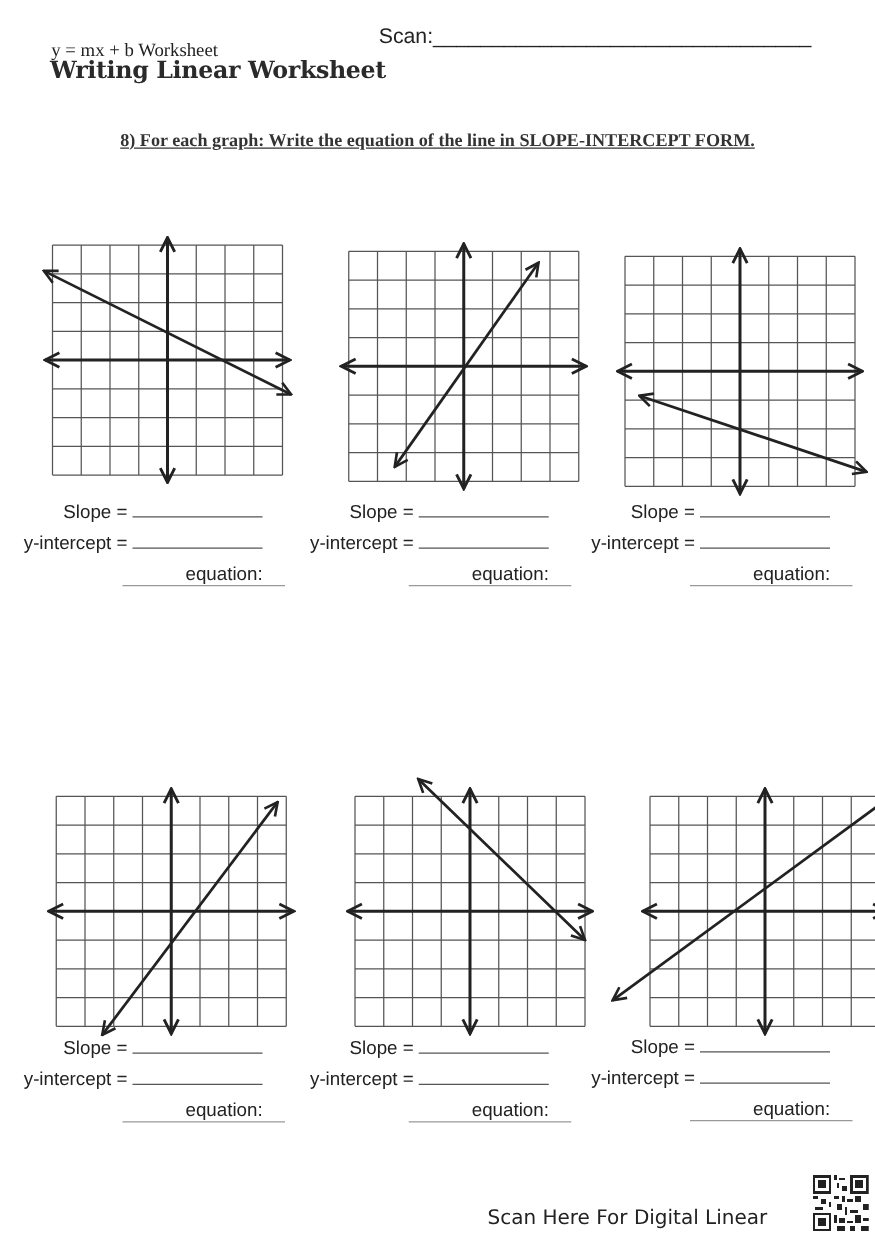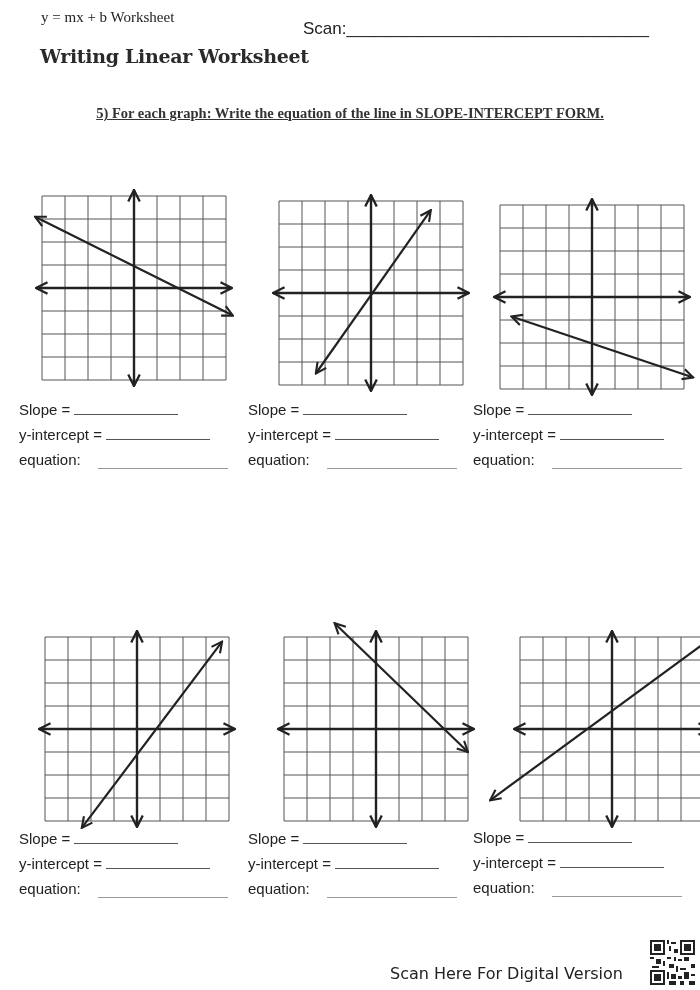--- a/index.html
+++ b/index.html
@@ -1,38 +1,38 @@
 <!DOCTYPE html>
 <html><head>
 <meta charset="utf-8">
 <style>
   html,body{margin:0;padding:0;background:#fff;}
   body{width:700px;height:990px;position:relative;overflow:hidden;font-family:"DejaVu Serif",serif;color:#222;}
-  .subtitle{position:absolute;left:41px;top:9px;font-family:"Liberation Serif",serif;font-size:15px;color:#222;}
+  .subtitle{position:absolute;left:41px;top:33px;font-family:"Liberation Serif",serif;font-size:15px;color:#222;}
   .name{position:absolute;left:303px;top:19px;font-family:"Liberation Sans",sans-serif;font-size:17px;color:#222;}
   .title{position:absolute;left:40px;top:45px;font-family:"DejaVu Serif",serif;font-size:19px;font-weight:bold;color:#2a2a2a;letter-spacing:-0.3px;}
   .instr{position:absolute;left:0;width:700px;text-align:center;top:105px;font-family:"Liberation Serif",serif;font-size:14.5px;font-weight:bold;text-decoration:underline;color:#333;}
   .graph{position:absolute;}
   .graph svg{display:block;}
-  .answers{position:absolute;font-family:"Liberation Sans",sans-serif;font-size:15px;color:#222;}
+  .answers{position:absolute;font-family:"Liberation Sans",sans-serif;font-size:15px;color:#222;text-align:right;}
   .answers .row{height:25px;position:relative;white-space:nowrap;}
   .answers .blank{display:inline-block;border-bottom:1px solid #555;vertical-align:baseline;height:1px;}
   .answers .row.eq .blank{position:absolute;top:16px;border-bottom-color:#999;}
   .footer-logo{position:absolute;left:8px;top:962px;display:flex;align-items:flex-end;font-family:"DejaVu Sans",sans-serif;font-weight:bold;font-size:13px;margin-top:48px;}
   .logo-w{color:#3a7be8;} .logo-z{color:#f5b21a;}
   .scan{position:absolute;left:390px;top:964px;font-family:"DejaVu Sans",sans-serif;font-size:16px;color:#222;}
   .qr{position:absolute;left:650px;top:940px;width:45px;height:45px;}
 </style>
 </head>
 <body>
 
 <div class="subtitle">y = mx + b Worksheet</div>
 <div class="name">Scan:________________________________</div>
 <div class="title">Writing Linear Worksheet</div>
-<div class="instr">5) For each graph: Write the equation of the line in SLOPE-INTERCEPT FORM.</div>
+<div class="instr">8) For each graph: Write the equation of the line in SLOPE-INTERCEPT FORM.</div>
 
 <div class="graph" style="left:18px;top:172px;">
     <svg width="232" height="222" viewBox="-10 -10 232 222">
       <defs>
         <marker id="ah1" viewBox="0 0 10 10" refX="9" refY="5" markerWidth="6" markerHeight="6" orient="auto-start-reverse">
           <path d="M1 1 L9 5 L1 9" fill="none" stroke="#222" stroke-width="1.6"></path>
         </marker>
       </defs>
       <line x1="14" y1="14" x2="14" y2="198" stroke="#555" stroke-width="1"></line>
       <line x1="14" y1="14" x2="198" y2="14" stroke="#555" stroke-width="1"></line>
@@ -242,21 +242,21 @@
 
 <div class="footer-logo">
   <svg width="28" height="20" viewBox="0 0 28 20">
     <path d="M3 3 L9 17" stroke="#3a7be8" stroke-width="4.5" stroke-linecap="round" fill="none"></path>
     <path d="M12 6 L9 17" stroke="#e8344e" stroke-width="4.5" stroke-linecap="round" fill="none"></path>
     <path d="M24 3 L17 17" stroke="#f5b21a" stroke-width="4.5" stroke-linecap="round" fill="none"></path>
   </svg>
   <span class="logo-w" style="margin-left:4px;">WORKSHEET</span>
     <span class="logo-z">FORM</span>
 </div>
-<div class="scan">Scan Here For Digital Version</div>
+<div class="scan">Scan Here For Digital Linear</div>
 <svg class="qr" viewBox="0 0 21 21" shape-rendering="crispEdges">
   <rect width="21" height="21" fill="#fff"></rect>
   <g fill="#222">
     <rect x="0" y="0" width="7" height="7"></rect>
       <rect x="1" y="1" width="5" height="5" fill="#fff"></rect>
       <rect x="2" y="2" width="3" height="3"></rect>
     <rect x="14" y="0" width="7" height="7"></rect>
       <rect x="15" y="1" width="5" height="5" fill="#fff"></rect>
       <rect x="16" y="2" width="3" height="3"></rect>
     <rect x="0" y="14" width="7" height="7"></rect>

